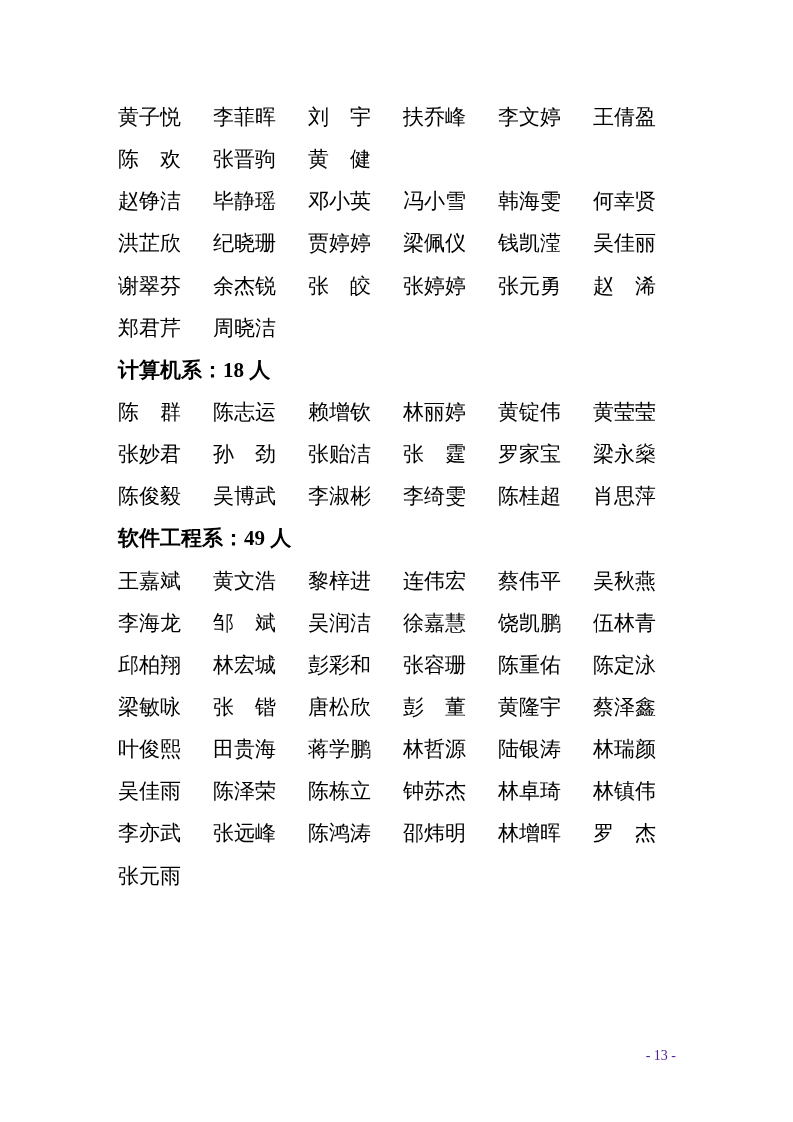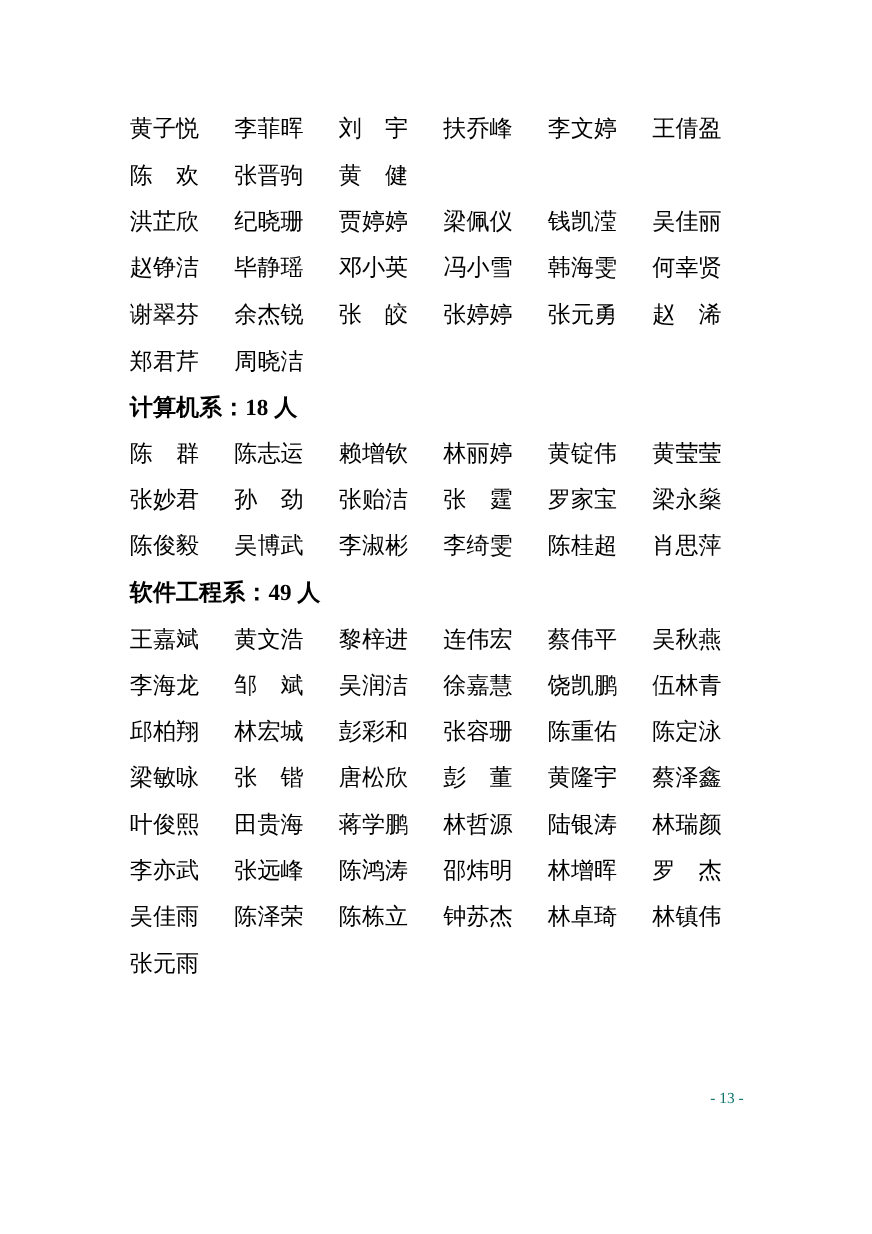--- a/index.html
+++ b/index.html
@@ -34,46 +34,46 @@
   }
   .name {
     display: inline-block;
     width: 63px;
     margin-right: 32px;
     white-space: pre;
     vertical-align: top;
   }
   .page-number {
     position: absolute;
-    top: 992px;
+    top: 1048px;
     right: 117px;
     font-size: 14px;
     line-height: 16px;
-    color: #0f766e;
+    color: #4c1d95;
   }
 </style>
 </head>
 <body>
 
 <div class="page">
   <div class="content" id="content">
       <div class="name-row"><span class="name">黄子悦</span><span class="name">李菲晖</span><span class="name">刘　宇</span><span class="name">扶乔峰</span><span class="name">李文婷</span><span class="name">王倩盈</span></div>
       <div class="name-row"><span class="name">陈　欢</span><span class="name">张晋驹</span><span class="name">黄　健</span></div>
+      <div class="name-row"><span class="name">赵铮洁</span><span class="name">毕静瑶</span><span class="name">邓小英</span><span class="name">冯小雪</span><span class="name">韩海雯</span><span class="name">何幸贤</span></div>
       <div class="name-row"><span class="name">洪芷欣</span><span class="name">纪晓珊</span><span class="name">贾婷婷</span><span class="name">梁佩仪</span><span class="name">钱凯滢</span><span class="name">吴佳丽</span></div>
-      <div class="name-row"><span class="name">赵铮洁</span><span class="name">毕静瑶</span><span class="name">邓小英</span><span class="name">冯小雪</span><span class="name">韩海雯</span><span class="name">何幸贤</span></div>
       <div class="name-row"><span class="name">谢翠芬</span><span class="name">余杰锐</span><span class="name">张　皎</span><span class="name">张婷婷</span><span class="name">张元勇</span><span class="name">赵　浠</span></div>
       <div class="name-row"><span class="name">郑君芹</span><span class="name">周晓洁</span></div>
       <div class="section-header">计算机系：18 人</div>
       <div class="name-row"><span class="name">陈　群</span><span class="name">陈志运</span><span class="name">赖增钦</span><span class="name">林丽婷</span><span class="name">黄锭伟</span><span class="name">黄莹莹</span></div>
       <div class="name-row"><span class="name">张妙君</span><span class="name">孙　劲</span><span class="name">张贻洁</span><span class="name">张　霆</span><span class="name">罗家宝</span><span class="name">梁永燊</span></div>
       <div class="name-row"><span class="name">陈俊毅</span><span class="name">吴博武</span><span class="name">李淑彬</span><span class="name">李绮雯</span><span class="name">陈桂超</span><span class="name">肖思萍</span></div>
       <div class="section-header">软件工程系：49 人</div>
       <div class="name-row"><span class="name">王嘉斌</span><span class="name">黄文浩</span><span class="name">黎梓进</span><span class="name">连伟宏</span><span class="name">蔡伟平</span><span class="name">吴秋燕</span></div>
       <div class="name-row"><span class="name">李海龙</span><span class="name">邹　斌</span><span class="name">吴润洁</span><span class="name">徐嘉慧</span><span class="name">饶凯鹏</span><span class="name">伍林青</span></div>
       <div class="name-row"><span class="name">邱柏翔</span><span class="name">林宏城</span><span class="name">彭彩和</span><span class="name">张容珊</span><span class="name">陈重佑</span><span class="name">陈定泳</span></div>
       <div class="name-row"><span class="name">梁敏咏</span><span class="name">张　锴</span><span class="name">唐松欣</span><span class="name">彭　董</span><span class="name">黄隆宇</span><span class="name">蔡泽鑫</span></div>
       <div class="name-row"><span class="name">叶俊熙</span><span class="name">田贵海</span><span class="name">蒋学鹏</span><span class="name">林哲源</span><span class="name">陆银涛</span><span class="name">林瑞颜</span></div>
+      <div class="name-row"><span class="name">吴佳雨</span><span class="name">陈泽荣</span><span class="name">陈栋立</span><span class="name">钟苏杰</span><span class="name">林卓琦</span><span class="name">林镇伟</span></div>
       <div class="name-row"><span class="name">李亦武</span><span class="name">张远峰</span><span class="name">陈鸿涛</span><span class="name">邵炜明</span><span class="name">林增晖</span><span class="name">罗　杰</span></div>
-      <div class="name-row"><span class="name">吴佳雨</span><span class="name">陈泽荣</span><span class="name">陈栋立</span><span class="name">钟苏杰</span><span class="name">林卓琦</span><span class="name">林镇伟</span></div>
       <div class="name-row"><span class="name">张元雨</span></div>
     </div>
   <div class="page-number">- 13 -</div>
 </div>
 
 </body></html>

